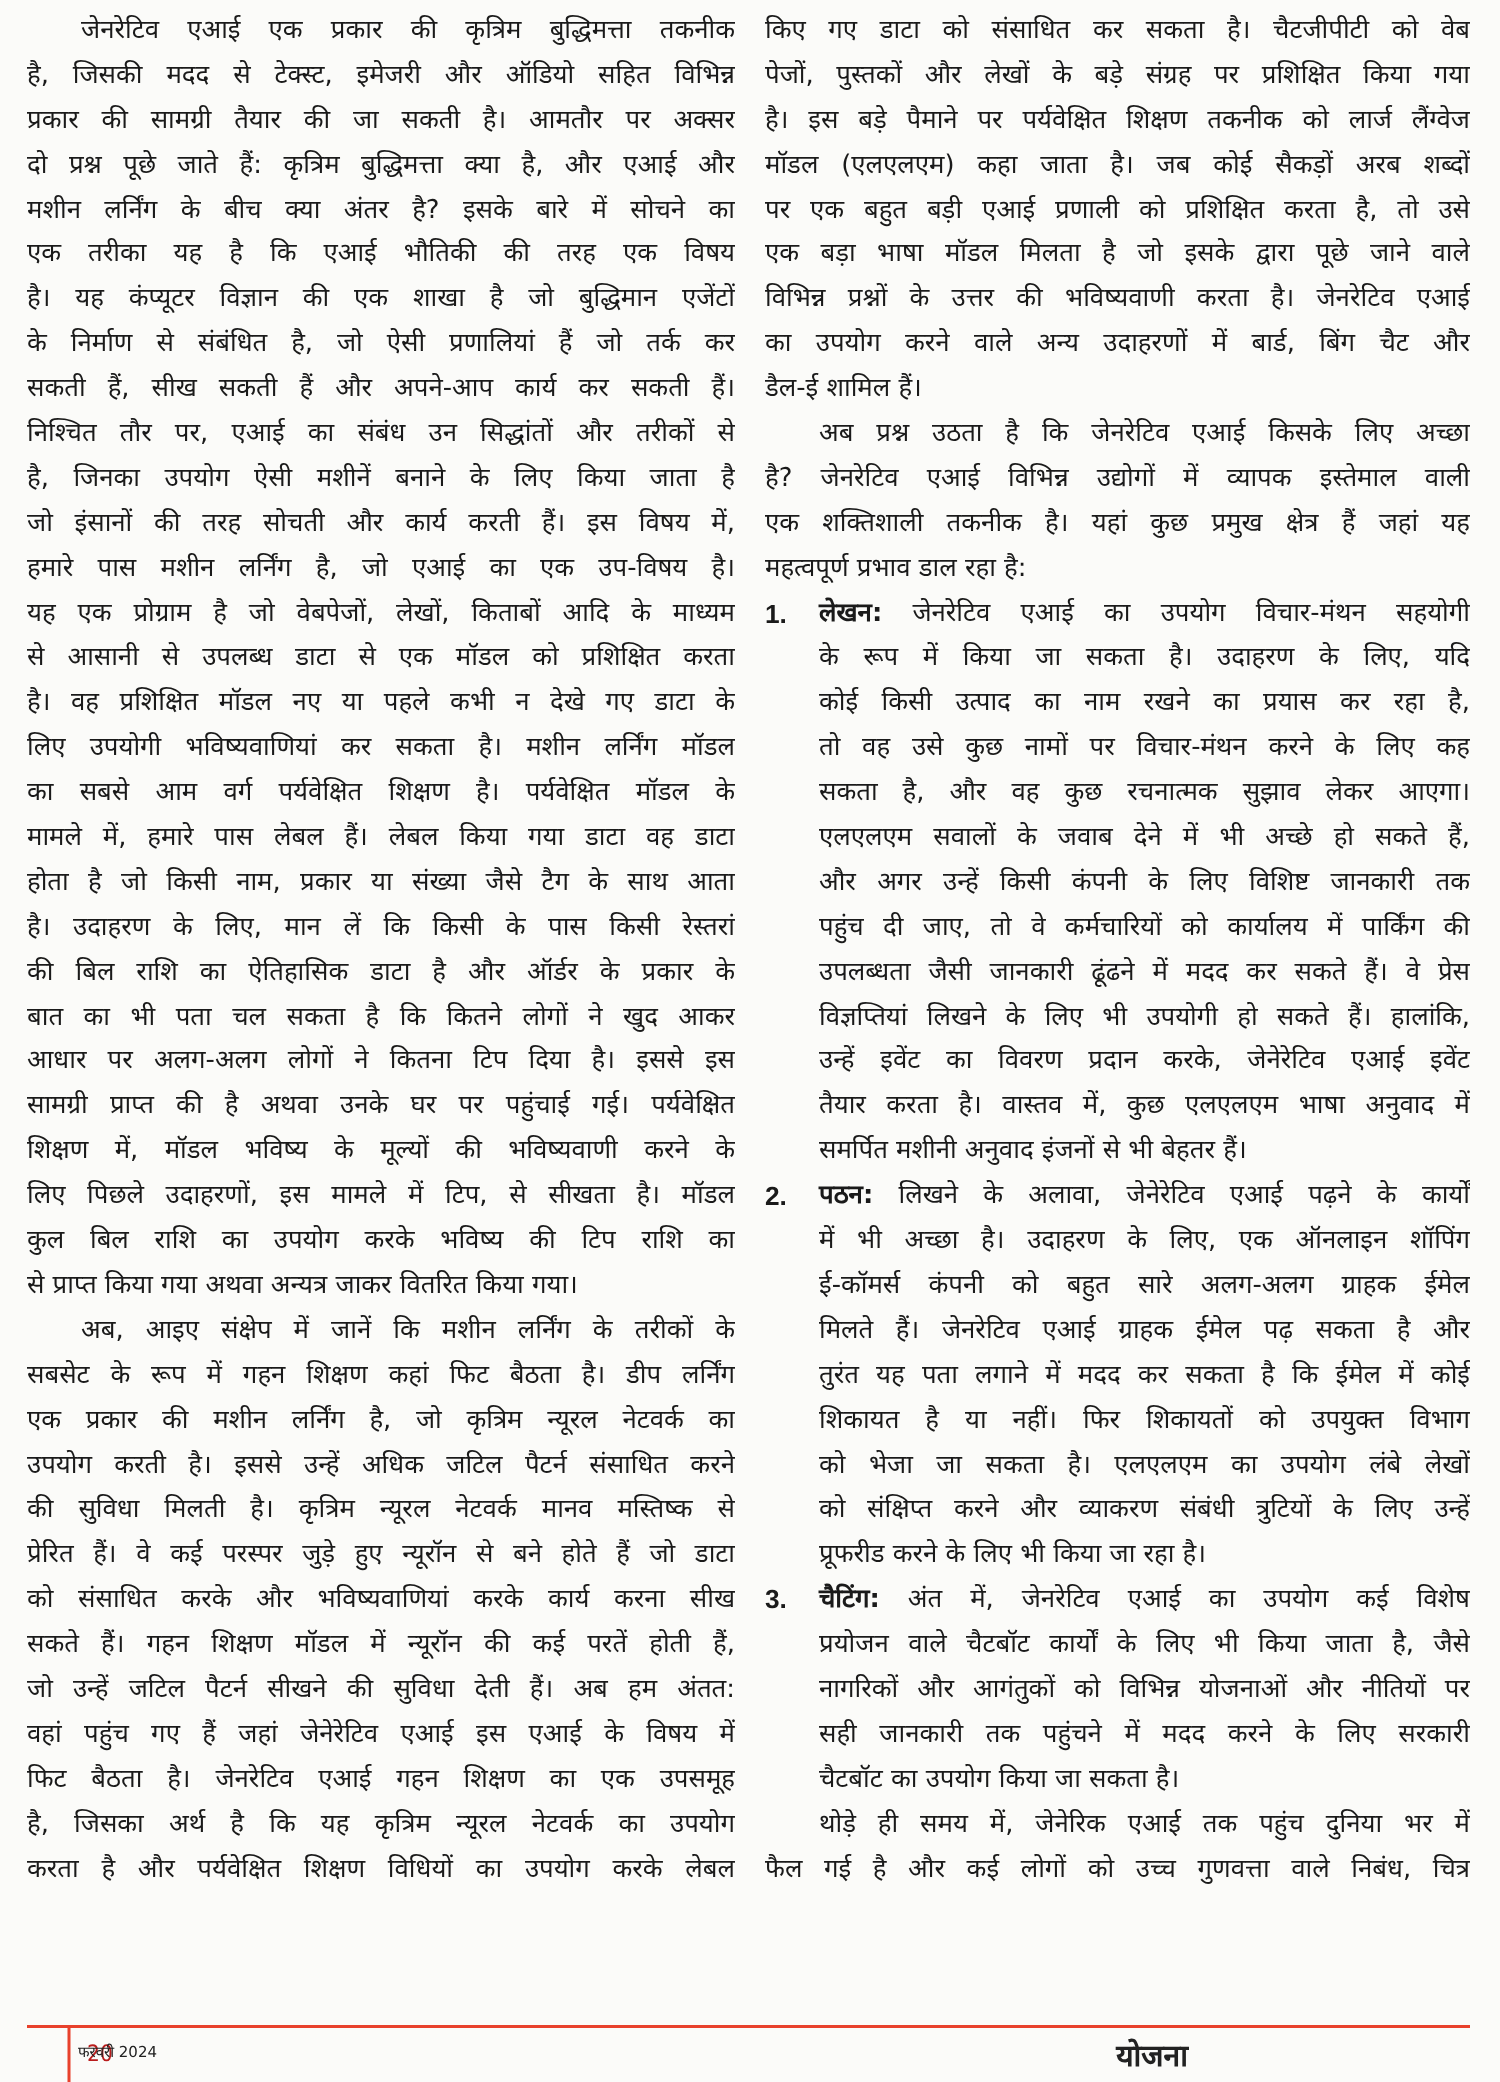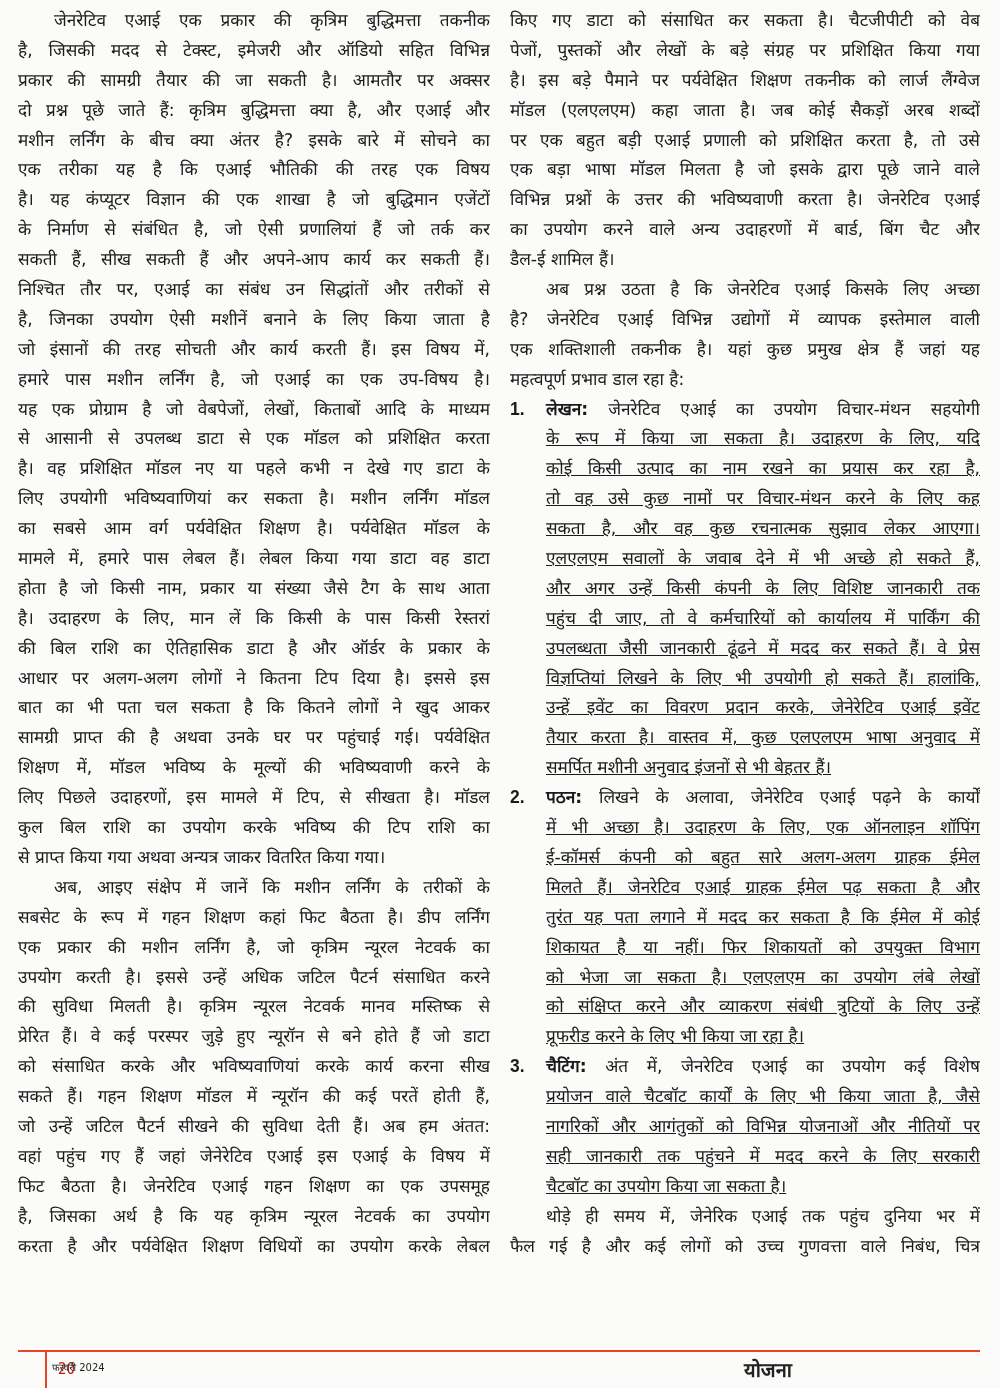--- a/index.html
+++ b/index.html
@@ -9,21 +9,21 @@
   .col { position: absolute; top: 6px; }
   .col-left { left: 18px; width: 472px; }
   .col-right { left: 510px; width: 470px; }
   .line {
     height: 29.9px; line-height: 29.9px; font-size: 17.2px;
     white-space: nowrap; text-align: justify; text-align-last: justify;
     overflow: hidden;
   }
   .line.last { text-align-last: left; }
   .line.indent { padding-left: 36px; }
-  .line.hang { padding-left: 36px; text-decoration: underline; }
+  .line.hang { padding-left: 36px; }
   .line.item-first { position: relative; padding-left: 36px; }
   .item-num { position: absolute; left: 0; top: 0; font-weight: bold; font-family: "Liberation Sans", sans-serif; font-size: 17.5px; }
   .item-head { font-weight: bold; }
   .footer-rule {
     position: absolute; left: 18px; top: 1350px; width: 962px; height: 2px; background: #e8412c;
   }
   .footer-vrule {
     position: absolute; left: 45px; top: 1351px; width: 2px; height: 37px; background: #e8412c;
   }
   .footer-page {
@@ -60,22 +60,22 @@
       <div class="line ">हमारे पास मशीन लर्निंग है, जो एआई का एक उप-विषय है।</div>
       <div class="line ">यह एक प्रोग्राम है जो वेबपेजों, लेखों, किताबों आदि के माध्यम</div>
       <div class="line ">से आसानी से उपलब्ध डाटा से एक मॉडल को प्रशिक्षित करता</div>
       <div class="line ">है। वह प्रशिक्षित मॉडल नए या पहले कभी न देखे गए डाटा के</div>
       <div class="line ">लिए उपयोगी भविष्यवाणियां कर सकता है। मशीन लर्निंग मॉडल</div>
       <div class="line ">का सबसे आम वर्ग पर्यवेक्षित शिक्षण है। पर्यवेक्षित मॉडल के</div>
       <div class="line ">मामले में, हमारे पास लेबल हैं। लेबल किया गया डाटा वह डाटा</div>
       <div class="line ">होता है जो किसी नाम, प्रकार या संख्या जैसे टैग के साथ आता</div>
       <div class="line ">है। उदाहरण के लिए, मान लें कि किसी के पास किसी रेस्तरां</div>
       <div class="line ">की बिल राशि का ऐतिहासिक डाटा है और ऑर्डर के प्रकार के</div>
+      <div class="line ">बात का भी पता चल सकता है कि कितने लोगों ने खुद आकर</div>
       <div class="line ">आधार पर अलग-अलग लोगों ने कितना टिप दिया है। इससे इस</div>
-      <div class="line ">बात का भी पता चल सकता है कि कितने लोगों ने खुद आकर</div>
       <div class="line ">सामग्री प्राप्त की है अथवा उनके घर पर पहुंचाई गई। पर्यवेक्षित</div>
       <div class="line ">शिक्षण में, मॉडल भविष्य के मूल्यों की भविष्यवाणी करने के</div>
       <div class="line ">लिए पिछले उदाहरणों, इस मामले में टिप, से सीखता है। मॉडल</div>
       <div class="line ">कुल बिल राशि का उपयोग करके भविष्य की टिप राशि का</div>
       <div class="line last">से प्राप्त किया गया अथवा अन्यत्र जाकर वितरित किया गया।</div>
       <div class="line indent">अब, आइए संक्षेप में जानें कि मशीन लर्निंग के तरीकों के</div>
       <div class="line ">सबसेट के रूप में गहन शिक्षण कहां फिट बैठता है। डीप लर्निंग</div>
       <div class="line ">एक प्रकार की मशीन लर्निंग है, जो कृत्रिम न्यूरल नेटवर्क का</div>
       <div class="line ">उपयोग करती है। इससे उन्हें अधिक जटिल पैटर्न संसाधित करने</div>
       <div class="line ">की सुविधा मिलती है। कृत्रिम न्यूरल नेटवर्क मानव मस्तिष्क से</div>

